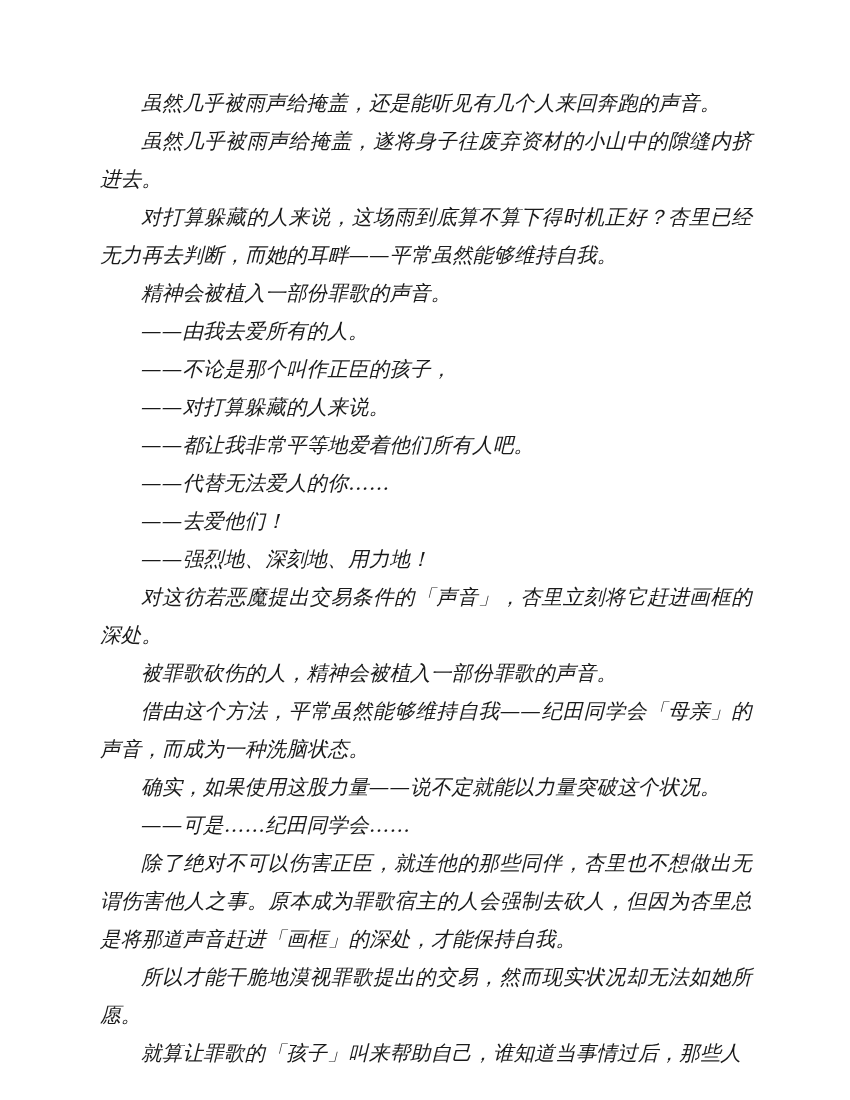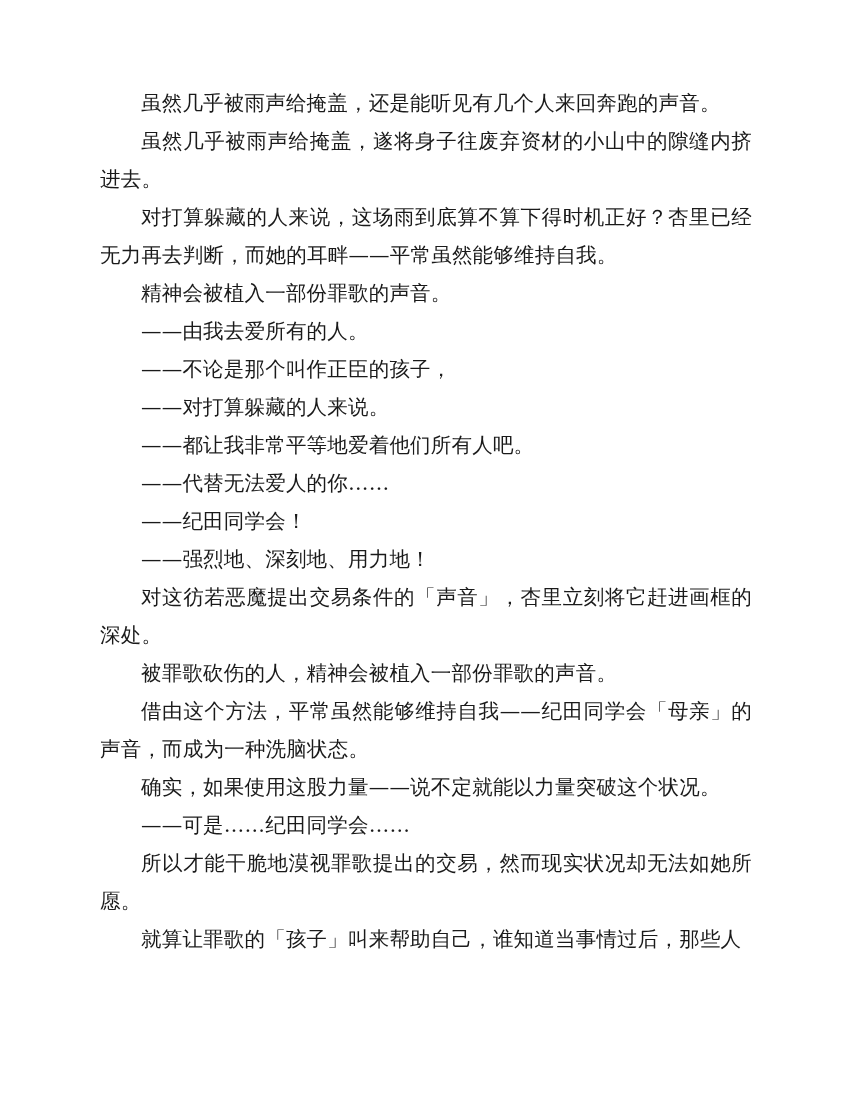--- a/index.html
+++ b/index.html
@@ -14,20 +14,21 @@
     overflow: hidden;
     font-family: "DejaVu Serif", "Liberation Serif", serif;
   }
 
   #page {
     position: relative;
     width: 850px;
     height: 1052px;
     background: #ffffff;
     box-sizing: border-box;
+    font-style: italic;
   }
 
   #text-column {
     position: absolute;
     left: 100px;
     top: 84px;
     width: 652px;
   }
 
   p.para {
@@ -62,24 +63,25 @@
 
     <p class="para indent">虽然几乎被雨声给掩盖，还是能听见有几个人来回奔跑的声音。</p>
     <p class="para indent">虽然几乎被雨声给掩盖，遂将身子往废弃资材的小山中的隙缝内挤进去。</p>
     <p class="para indent">对打算躲藏的人来说，这场雨到底算不算下得时机正好？杏里已经无力再去判断，而她的耳畔——平常虽然能够维持自我。</p>
     <p class="para indent">精神会被植入一部份罪歌的声音。</p>
     <p class="para dash">——由我去爱所有的人。</p>
     <p class="para dash">——不论是那个叫作正臣的孩子，</p>
     <p class="para dash">——对打算躲藏的人来说。</p>
     <p class="para dash">——都让我非常平等地爱着他们所有人吧。</p>
     <p class="para dash">——代替无法爱人的你……</p>
-    <p class="para dash">——纪田同学会！</p>
+    <p class="para dash">——去爱他们！</p>
     <p class="para dash">——强烈地、深刻地、用力地！</p>
     <p class="para indent">对这彷若恶魔提出交易条件的「声音」，杏里立刻将它赶进画框的深处。</p>
     <p class="para indent">被罪歌砍伤的人，精神会被植入一部份罪歌的声音。</p>
     <p class="para indent">借由这个方法，平常虽然能够维持自我——纪田同学会「母亲」的声音，而成为一种洗脑状态。</p>
     <p class="para indent">确实，如果使用这股力量——说不定就能以力量突破这个状况。</p>
     <p class="para dash">——可是……纪田同学会……</p>
+    <p class="para indent">除了绝对不可以伤害正臣，就连他的那些同伴，杏里也不想做出无谓伤害他人之事。原本成为罪歌宿主的人会强制去砍人，但因为杏里总是将那道声音赶进「画框」的深处，才能保持自我。</p>
     <p class="para indent">所以才能干脆地漠视罪歌提出的交易，然而现实状况却无法如她所愿。</p>
     <p class="para indent">就算让罪歌的「孩子」叫来帮助自己，谁知道当事情过后，那些人</p>
 
   </div>
 </div>
 
 </body></html>

